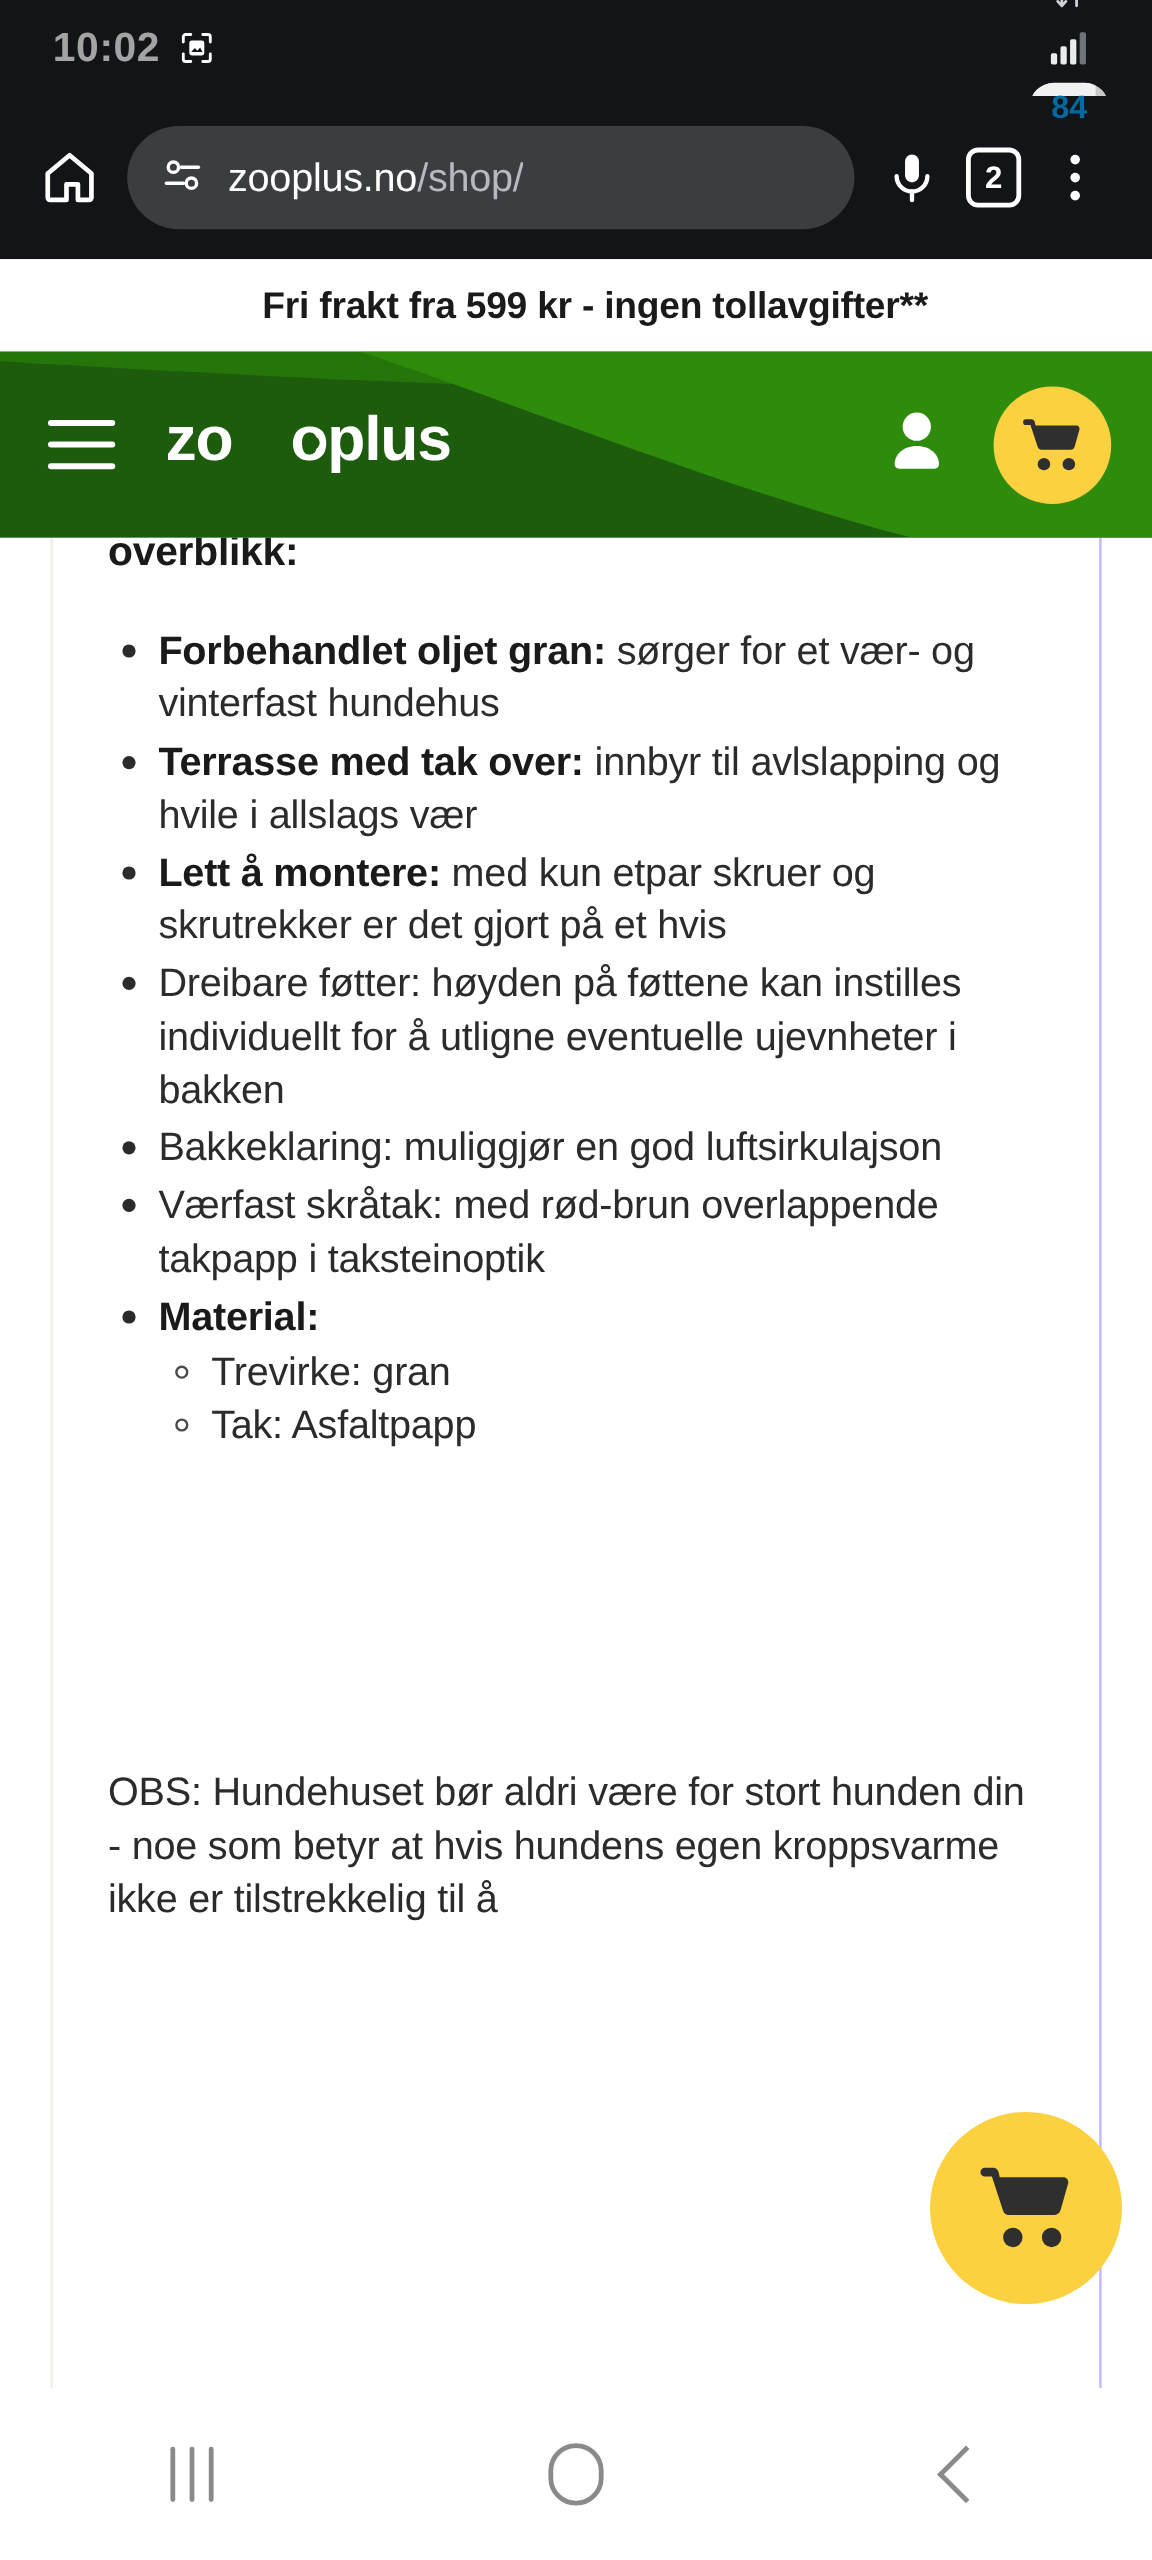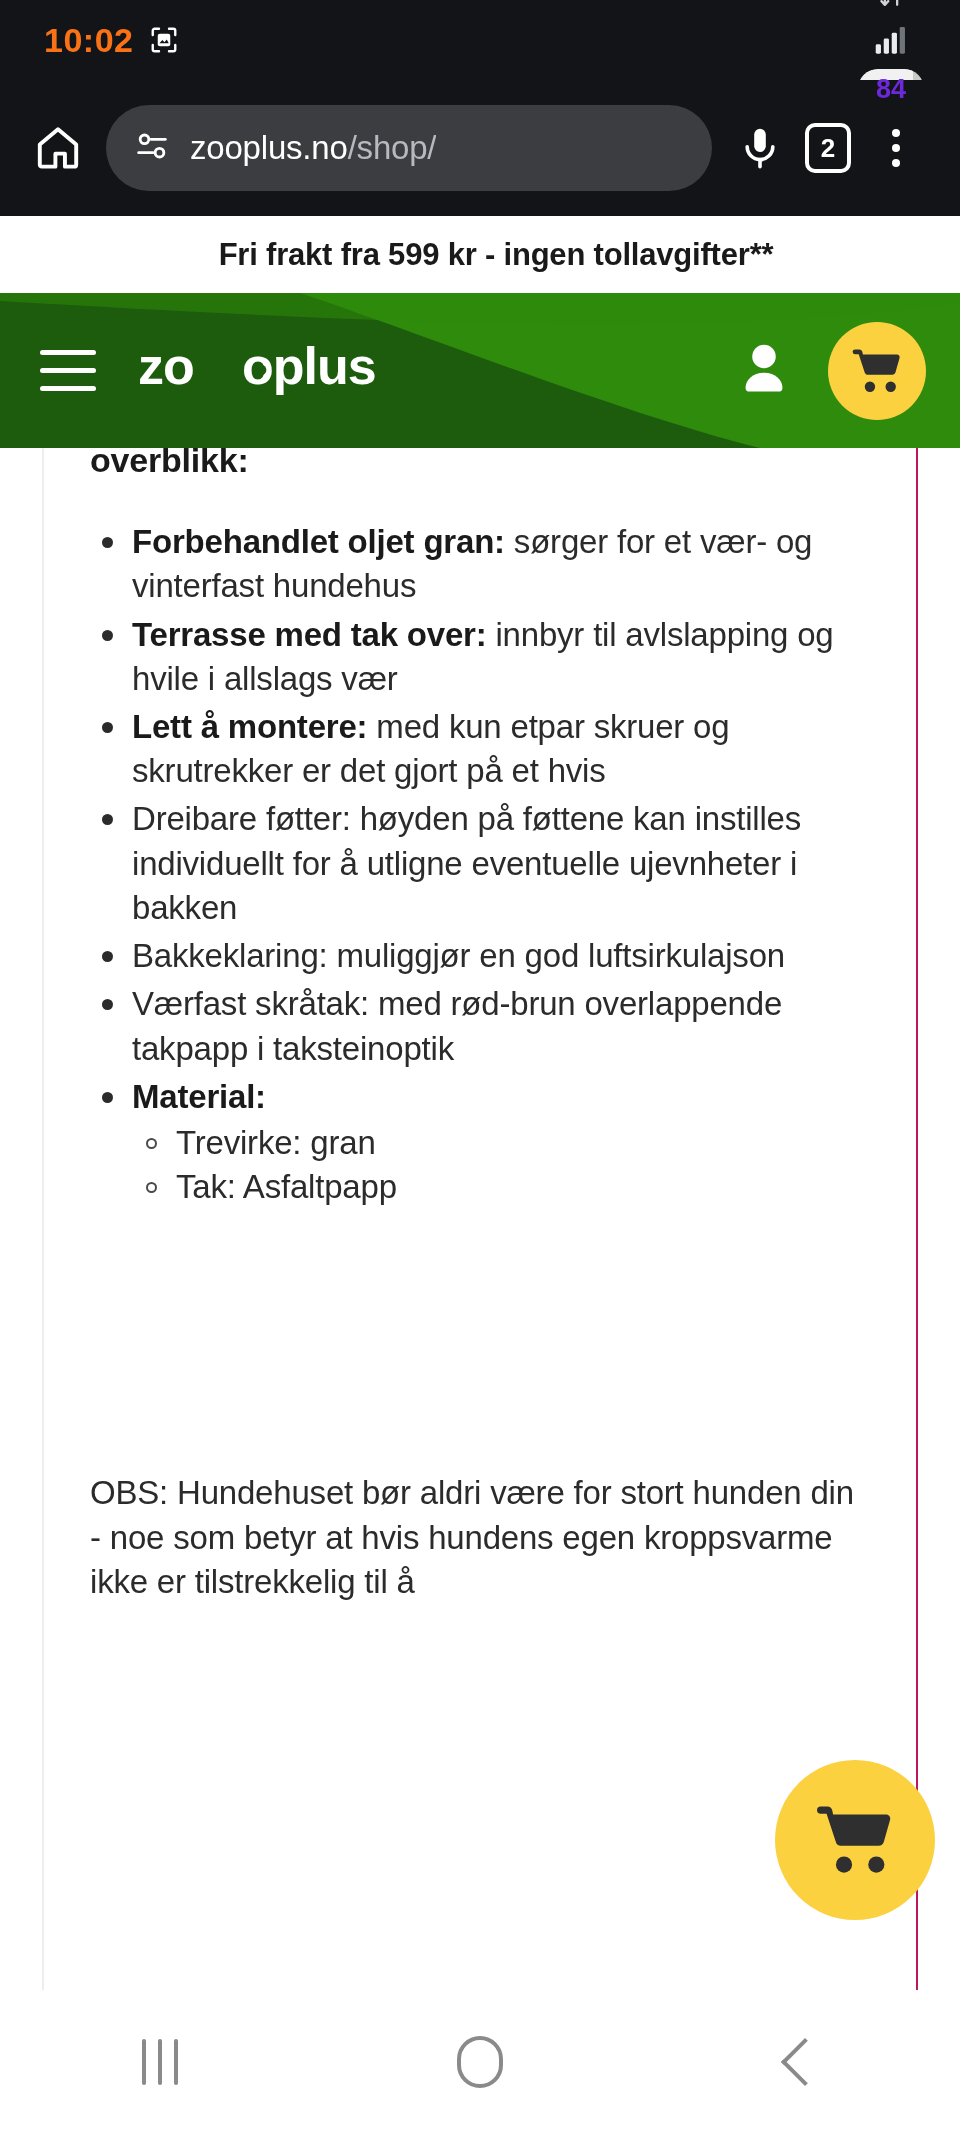--- a/index.html
+++ b/index.html
@@ -31,21 +31,21 @@
     align-items: center;
     justify-content: space-between;
     padding: 0 36px 0 44px;
   }
   .status-left {
     display: flex;
     align-items: center;
     gap: 16px;
   }
   .status-clock {
-    color: #f97316;
+    color: #a3a3a3;
     font-size: 34px;
     font-weight: bold;
     letter-spacing: 0.5px;
   }
   .screenshot-icon { width: 30px; height: 30px; display: block; }
   .status-right {
     display: flex;
     align-items: center;
     gap: 14px;
     flex-direction: column;
@@ -68,21 +68,21 @@
     left: 0; top: 0; bottom: 0;
     width: 84%;
     background: #f1f1f1;
     border-radius: 20px 0 0 20px;
   }
   .battery-text {
     position: relative;
     z-index: 2;
     width: 66px;
     text-align: center;
-    color: #6d28d9;
+    color: #0369a1;
     font-size: 27px;
     font-weight: bold;
   }
 
   
   .browser-bar {
     position: absolute;
     top: 80px; left: 0;
     width: 960px;
     height: 136px;
@@ -226,21 +226,21 @@
     background: #ffffff;
     overflow: hidden;
   }
   .content-card {
     position: absolute;
     top: 0; left: 42px;
     width: 876px;
     min-height: 1542px;
     background: #ffffff;
     border-left: 2px solid #eeeeea;
-    border-right: 2px solid #be185d;
+    border-right: 2px solid #c4b5fd;
     padding: 0 46px;
   }
   .section-heading {
     font-size: 34px;
     font-weight: bold;
     color: #1a1a1a;
     line-height: 1.18;
     margin-top: -8px;
     letter-spacing: -0.2px;
   }

